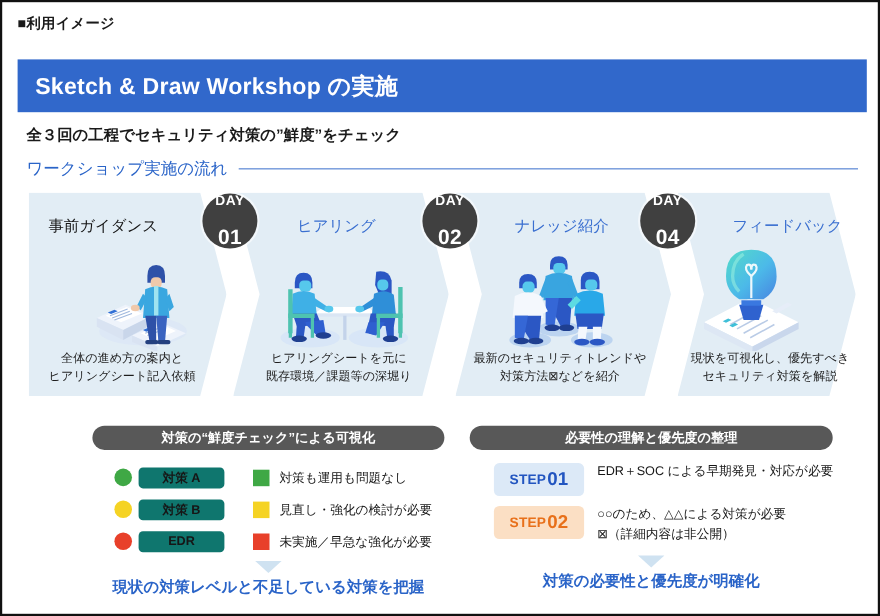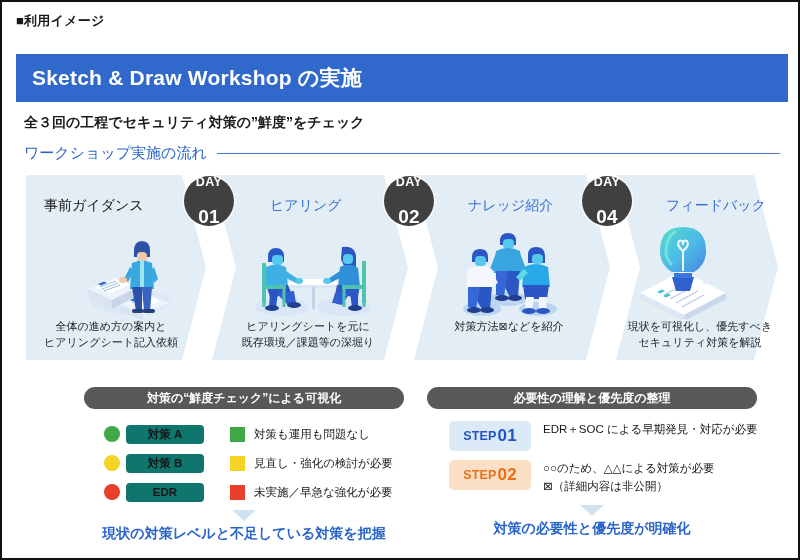--- a/index.html
+++ b/index.html
@@ -378,20 +378,21 @@
 
     <div class="stepdesc" style="left:0px;width:170px;">
       <div>全体の進め方の案内と</div>
       <div>ヒアリングシート記入依頼</div>
     </div>
     <div class="stepdesc" style="left:192px;width:180px;">
       <div>ヒアリングシートを元に</div>
       <div>既存環境／課題等の深堀り</div>
     </div>
     <div class="stepdesc" style="left:388px;width:190px;">
+      <div>最新のセキュリティトレンドや</div>
       <div>対策方法⊠などを紹介</div>
     </div>
     <div class="stepdesc" style="left:586px;width:176px;">
       <div>現状を可視化し、優先すべき</div>
       <div>セキュリティ対策を解説</div>
     </div>
   </div>
 
   <div class="panel left">
     <div class="pillhead">対策の“鮮度チェック”による可視化</div>

